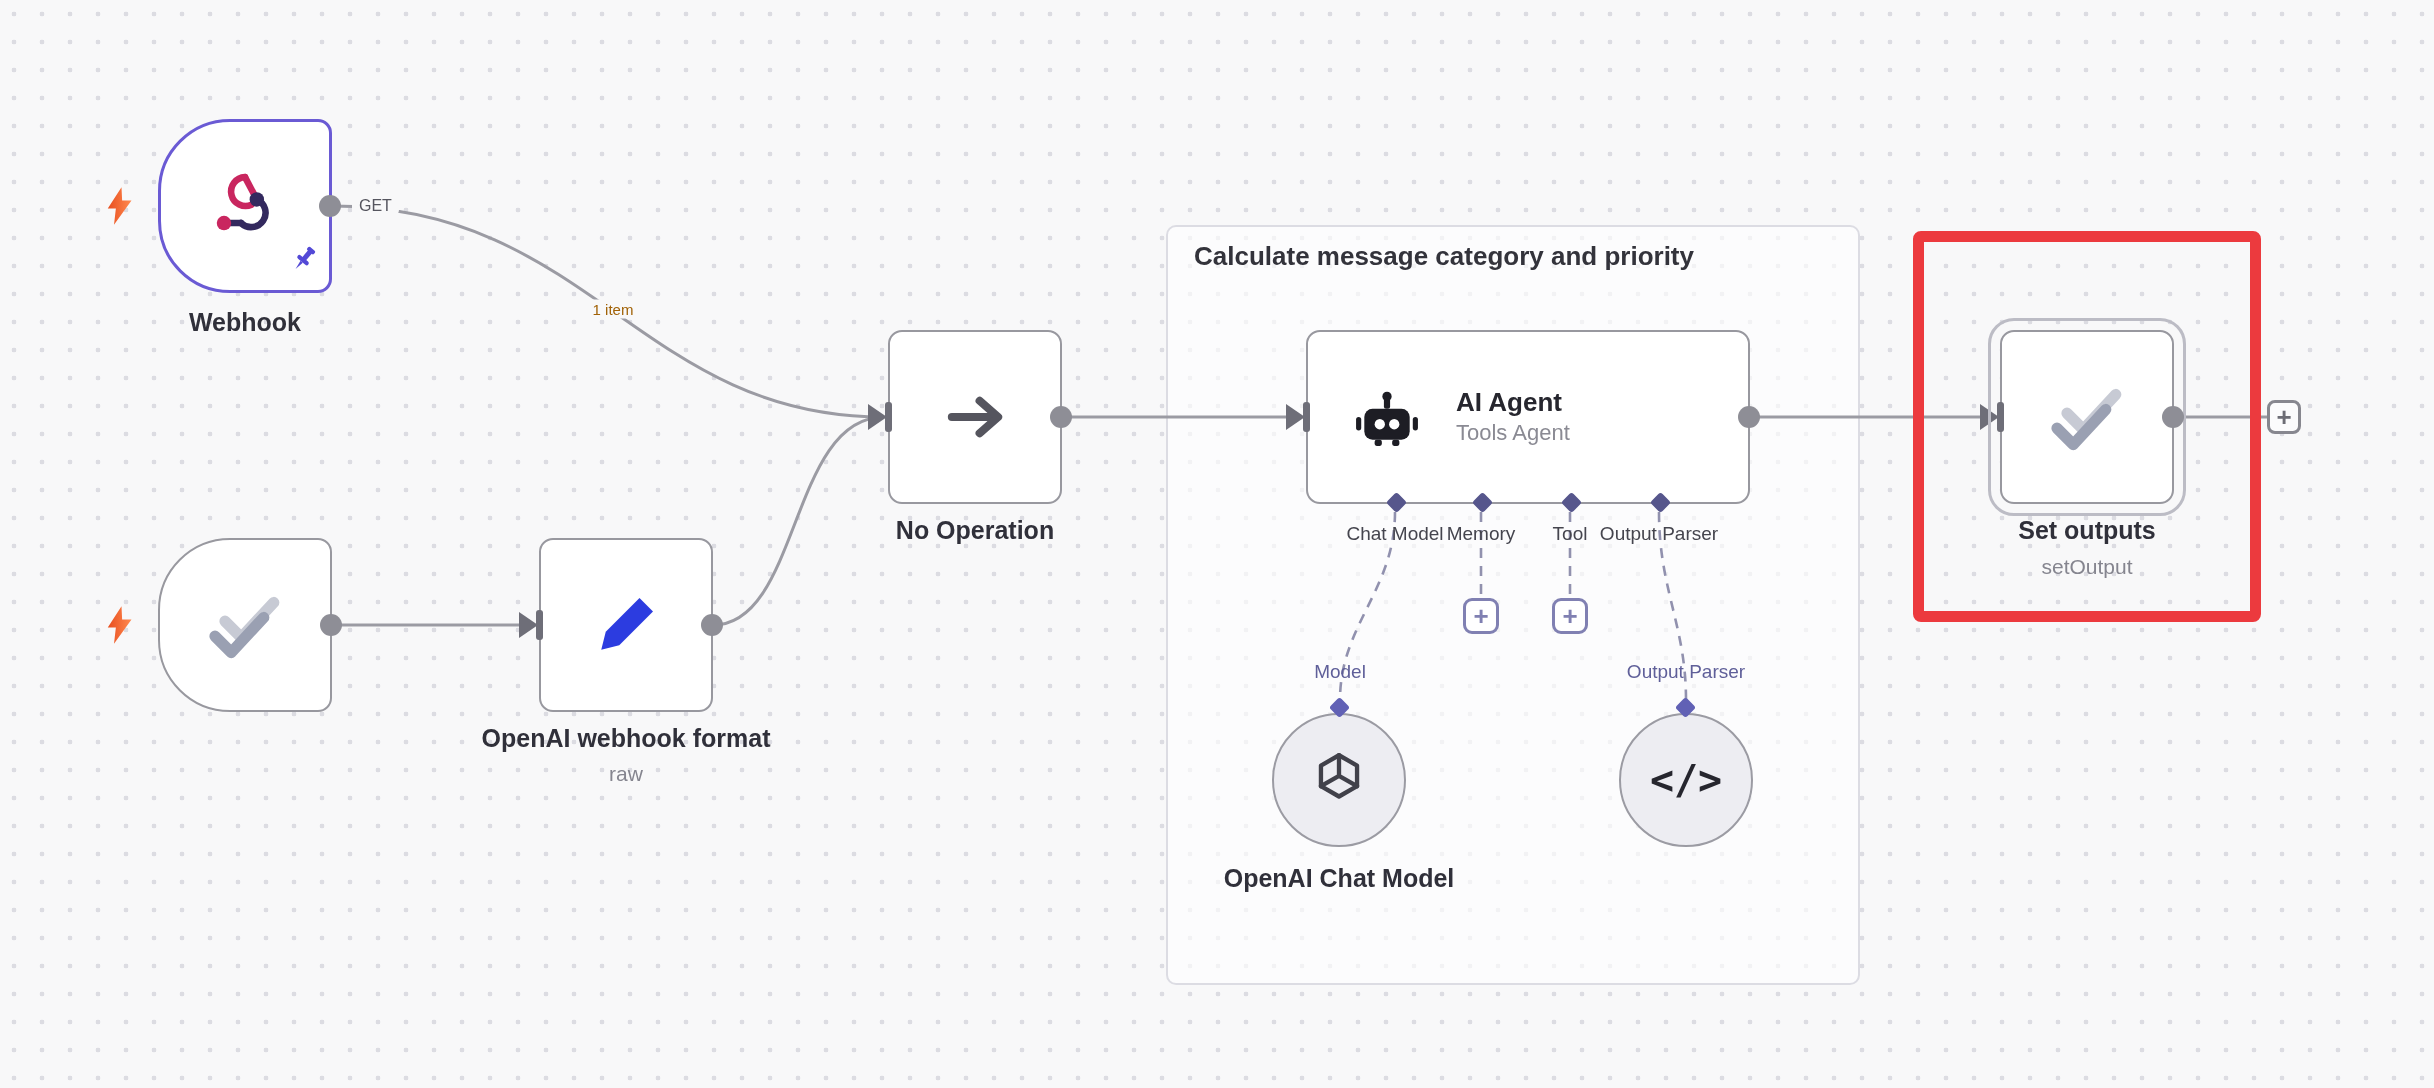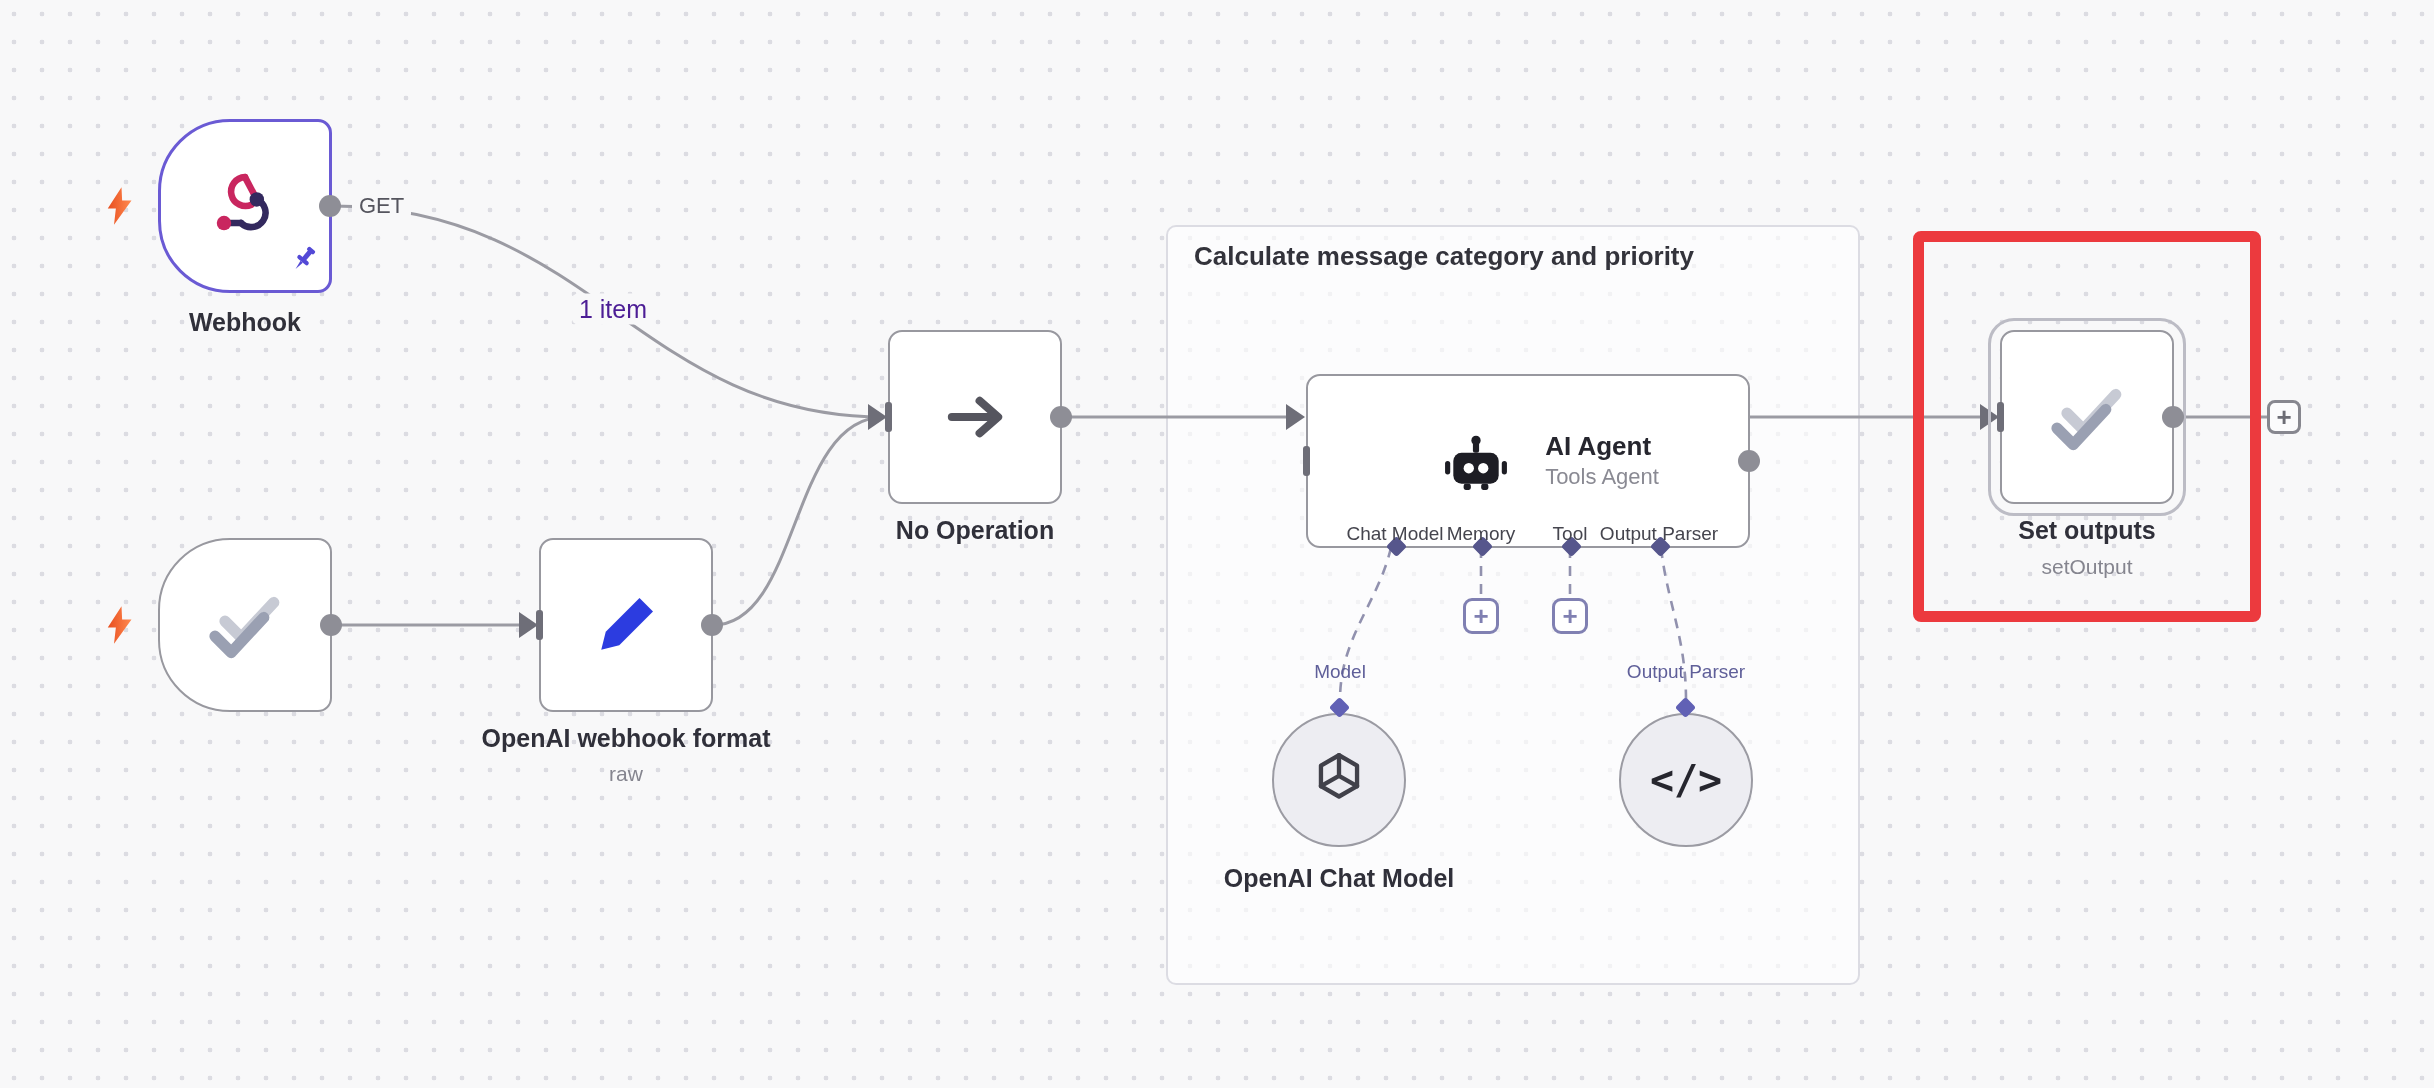--- a/index.html
+++ b/index.html
@@ -31,21 +31,21 @@
   .edge-dashed{stroke:#9191ae;stroke-width:2.6;fill:none;stroke-dasharray:10 8;}
   .in-arrow{fill:#6e6e78;}
   
   .node{
     position:absolute;width:174px;height:174px;background:#fff;
     border:2.5px solid #98989f;border-radius:14px;box-sizing:border-box;
     display:flex;align-items:center;justify-content:center;z-index:3;
   }
   .node.trigger{border-radius:72px 14px 14px 72px;}
   .node.webhook-accent{border-color:#6a5ad4;border-width:3px;}
-  .node.wide{width:444px;justify-content:center;padding-left:46px;gap:36px;margin-top:44px;}
+  .node.wide{width:444px;justify-content:flex-start;padding-left:46px;gap:36px;}
   .circle-node{
     position:absolute;width:134px;height:134px;border-radius:50%;
     background:#ededf2;border:2.5px solid #9b9ba3;box-sizing:border-box;
     display:flex;align-items:center;justify-content:center;z-index:3;
   }
   .out-dot{
     position:absolute;right:-12px;top:50%;transform:translateY(-50%);
     width:22px;height:22px;border-radius:50%;background:#8e8e96;z-index:4;
   }
   .in-bar{
@@ -70,24 +70,24 @@
   .node-sub{
     position:absolute;transform:translateX(-50%);text-align:right;
     font-size:21px;color:#85858f;line-height:28px;z-index:3;white-space:nowrap;
   }
   .port-label{
     position:absolute;transform:translateX(-50%);text-align:center;
     font-size:19px;color:#45454e;line-height:24px;z-index:3;white-space:nowrap;
   }
   .port-label.circle-port{color:#5f5f99;}
   .edge-label{
-    position:absolute;font-size:25px;color:#4c1d95;z-index:3;
+    position:absolute;font-size:15px;color:#a16207;z-index:3;
     background:#f8f8f9;padding:1px 7px;border-radius:6px;white-space:nowrap;
   }
-  .edge-label.get{font-size:22px;color:#55555e;transform:translateY(-50%);text-align:right;}
+  .edge-label.get{font-size:16px;color:#55555e;transform:translateY(-50%);text-align:right;}
   .edge-label.items{transform:translate(-50%,-50%);}
   
   .agent-text{display:flex;flex-direction:column;}
   .agent-title{font-size:26px;font-weight:700;color:#26262e;line-height:32px;}
   .agent-sub{font-size:22px;color:#8a8a93;line-height:30px;}
   
   .plus-btn{
     position:absolute;width:36px;height:36px;box-sizing:border-box;
     border:3px solid #8080b2;border-radius:9px;background:#ffffff;
     display:flex;align-items:center;justify-content:center;

